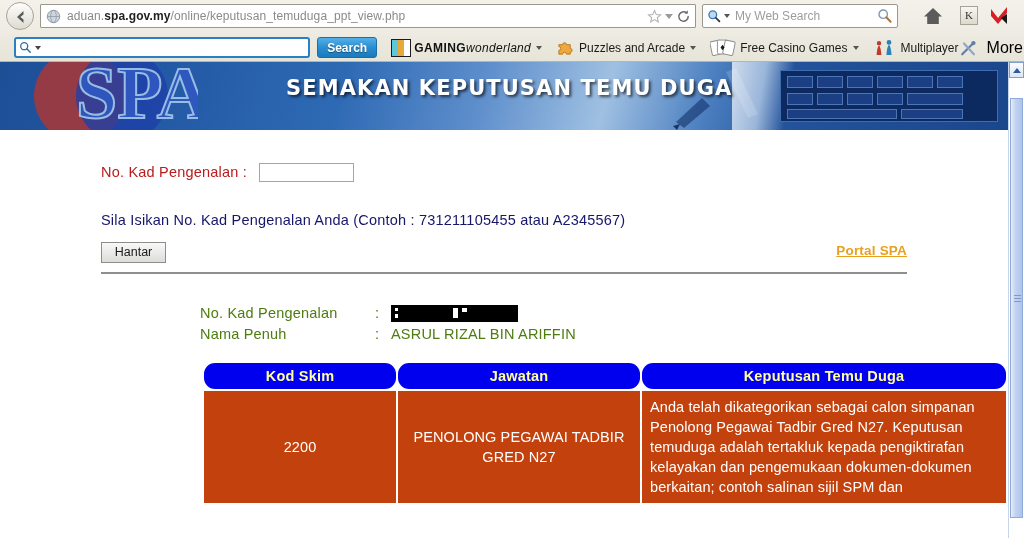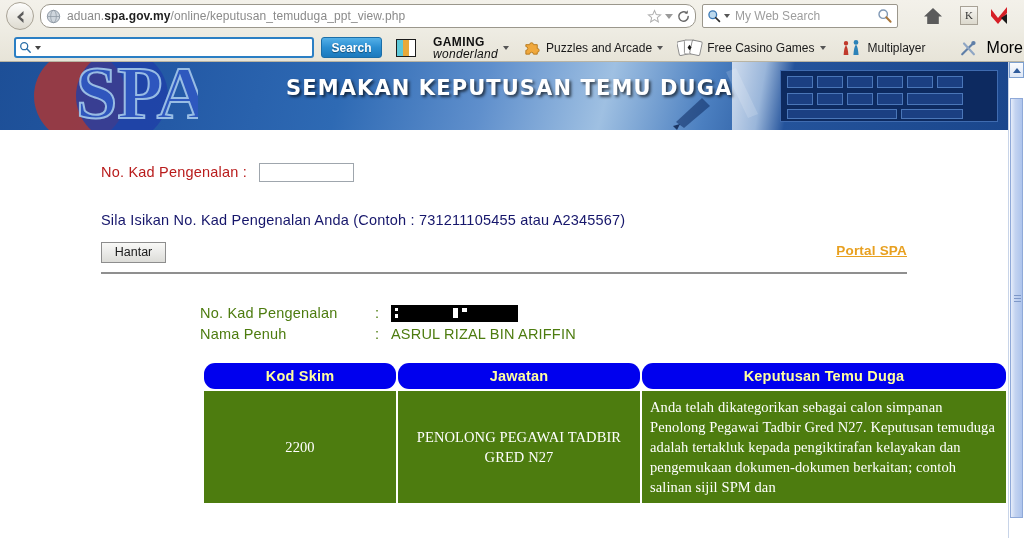--- a/index.html
+++ b/index.html
@@ -44,21 +44,21 @@
     box-sizing: border-box;
   }
   .backbtn svg { position: absolute; left: 5px; top: 5px; }
 
   .addrbar {
     position: absolute;
     left: 40px; top: 4px;
     width: 656px; height: 24px;
     background: #ffffff;
     border: 1px solid #9b978c;
-    border-radius: 10px;
+    border-radius: 1px;
     box-sizing: border-box;
     display: flex;
     align-items: center;
   }
   .globe {
     width: 15px; height: 15px;
     margin-left: 5px; margin-right: 6px;
     flex: 0 0 auto;
   }
   .urltext {
@@ -184,24 +184,24 @@
     margin-left: 5px;
     border-left: 3.5px solid transparent;
     border-right: 3.5px solid transparent;
     border-top: 4.5px solid #555;
   }
   .gw-logo {
     width: 20px; height: 18px;
     display: block;
   }
   .gw-word {
-    margin-left: 17px;
+    margin-left: 3px;
     line-height: 1;
     display: flex;
-    flex-direction: column;
+    flex-direction: row;
     justify-content: flex-start;
   }
   .gw-word .g1 {
     font-size: 12px; font-weight: bold; color: #111;
     letter-spacing: 0.4px;
   }
   .gw-word .g2 {
     font-size: 12px; color: #111; letter-spacing: 0.3px; font-style: italic;
   }
   .tb-more { margin-left: auto; margin-right: 8px; display: flex; align-items: center; }
@@ -398,28 +398,27 @@
     color: #ffffa0;
     font-size: 14.5px;
     font-weight: bold;
     height: 24px;
     text-align: center;
     letter-spacing: 0.2px;
     font-family: "Liberation Sans", sans-serif;
     border-radius: 11px;
   }
   table.results td {
-    background: #4d7c0f;
+    background: #c2410c;
     color: #ffffff;
     font-size: 14.5px;
     vertical-align: middle;
     padding: 6px 8px;
     letter-spacing: 0.1px;
     line-height: 20px;
-    font-family: Liberation Serif, serif;
   }
   td.c-kod { text-align: center; width: 190px; }
   td.c-jaw { text-align: center; width: 240px; }
   td.c-kep { text-align: left; vertical-align: top; }
   .kep-text { display: block; }
 
   
   .vscroll {
     position: absolute;
     right: 0; top: 62px;

